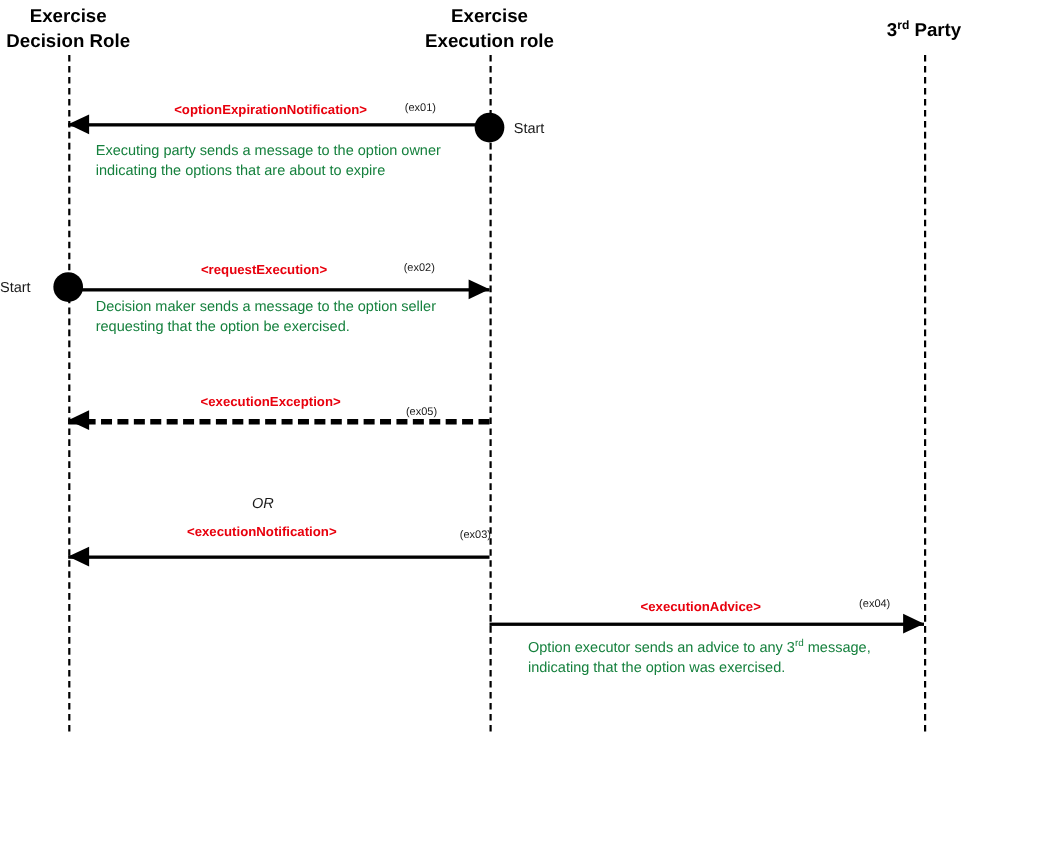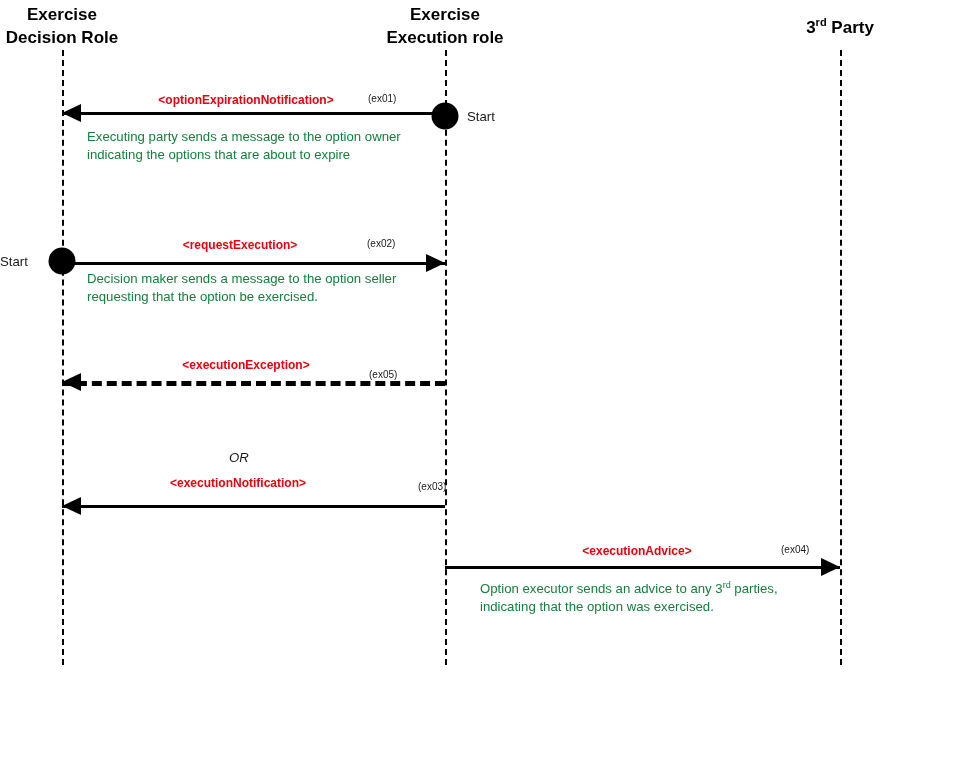--- a/index.html
+++ b/index.html
@@ -152,19 +152,19 @@
     <div class="msg-name" style="left: 246px; top: 358px;">&lt;executionException&gt;</div>
     <div class="msg-code" style="left: 369px; top: 358px; margin-top: 11px;">(ex05)</div>
     <div class="msg-line" style="left: 62px; top: 505px; width: 383px;"></div>
     <div class="arrowhead left" style="top: 497px; left: 62px;"></div>
     <div class="msg-name" style="left: 238px; top: 476px; text-align: right;">&lt;executionNotification&gt;</div>
     <div class="msg-code" style="left: 370px; top: 481px; margin-left: 48px;">(ex03)</div>
     <div class="msg-line" style="left: 445px; top: 566px; width: 395px;"></div>
     <div class="arrowhead right" style="top: 558px; left: 821px;"></div>
     <div class="msg-name" style="left: 637px; top: 544px; text-align: right;">&lt;executionAdvice&gt;</div>
     <div class="msg-code" style="left: 752px; top: 544px; margin-left: 29px;">(ex04)</div>
-    <div class="msg-desc" style="left: 480px; top: 580px;"><span>Option executor sends an advice to any 3</span><sup>rd</sup><span> parties,</span><br><span>indicating that the option was exercised.</span></div>
+    <div class="msg-desc" style="left: 480px; top: 580px;"><span>Option executor sends an advice to any 3</span><sup>rd</sup><span> message,</span><br><span>indicating that the option was exercised.</span></div>
     <div class="start-dot" style="left: 445px; top: 116px;"></div>
     <div class="start-label" style="top: 116px; left: 467px;">Start</div>
     <div class="start-dot" style="left: 62px; top: 261px;"></div>
     <div class="start-label" style="top: 261px; left: 0px;">Start</div>
     <div class="or-label" style="left: 239px; top: 450px; font-style: italic;">OR</div>
   </div>
 
 </body></html>

